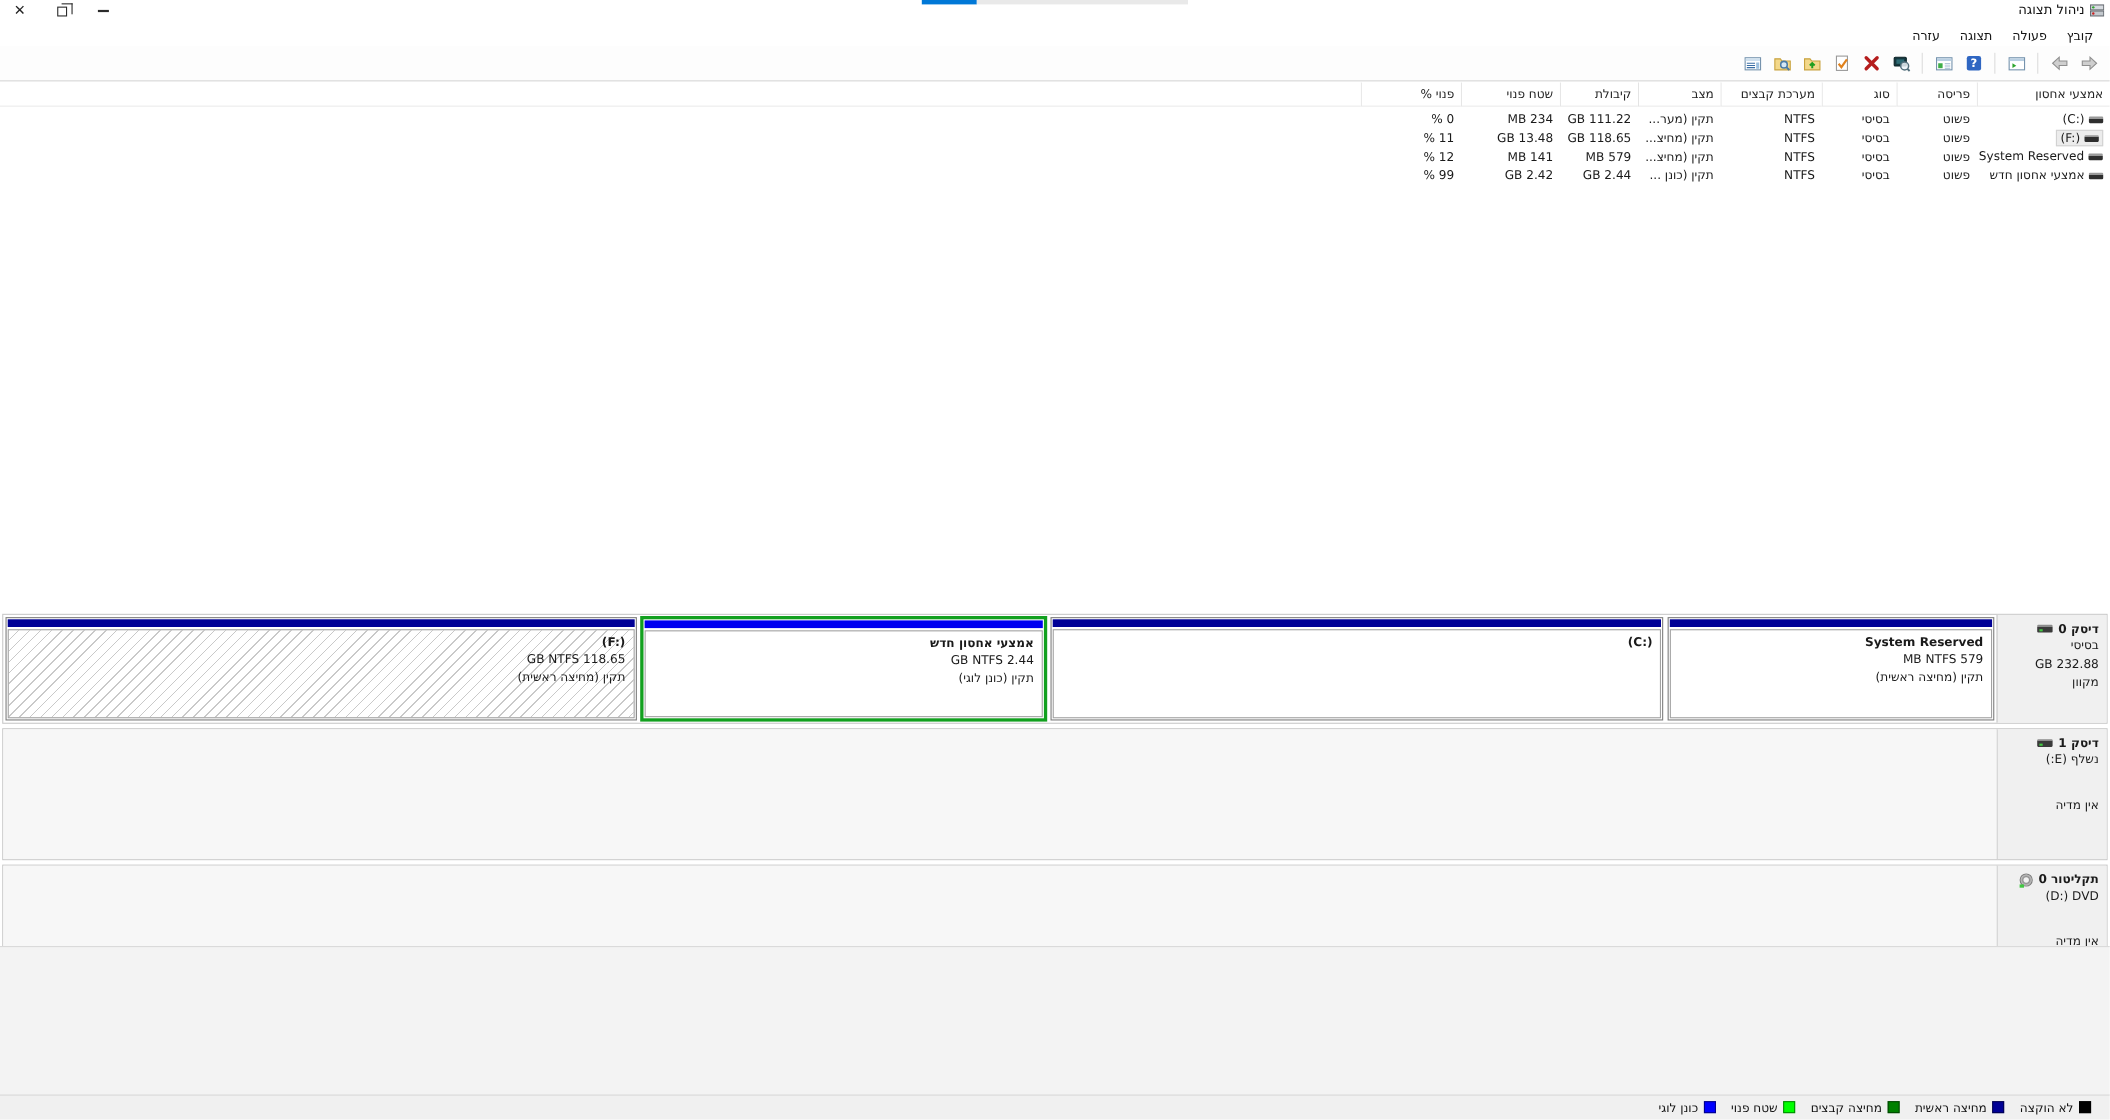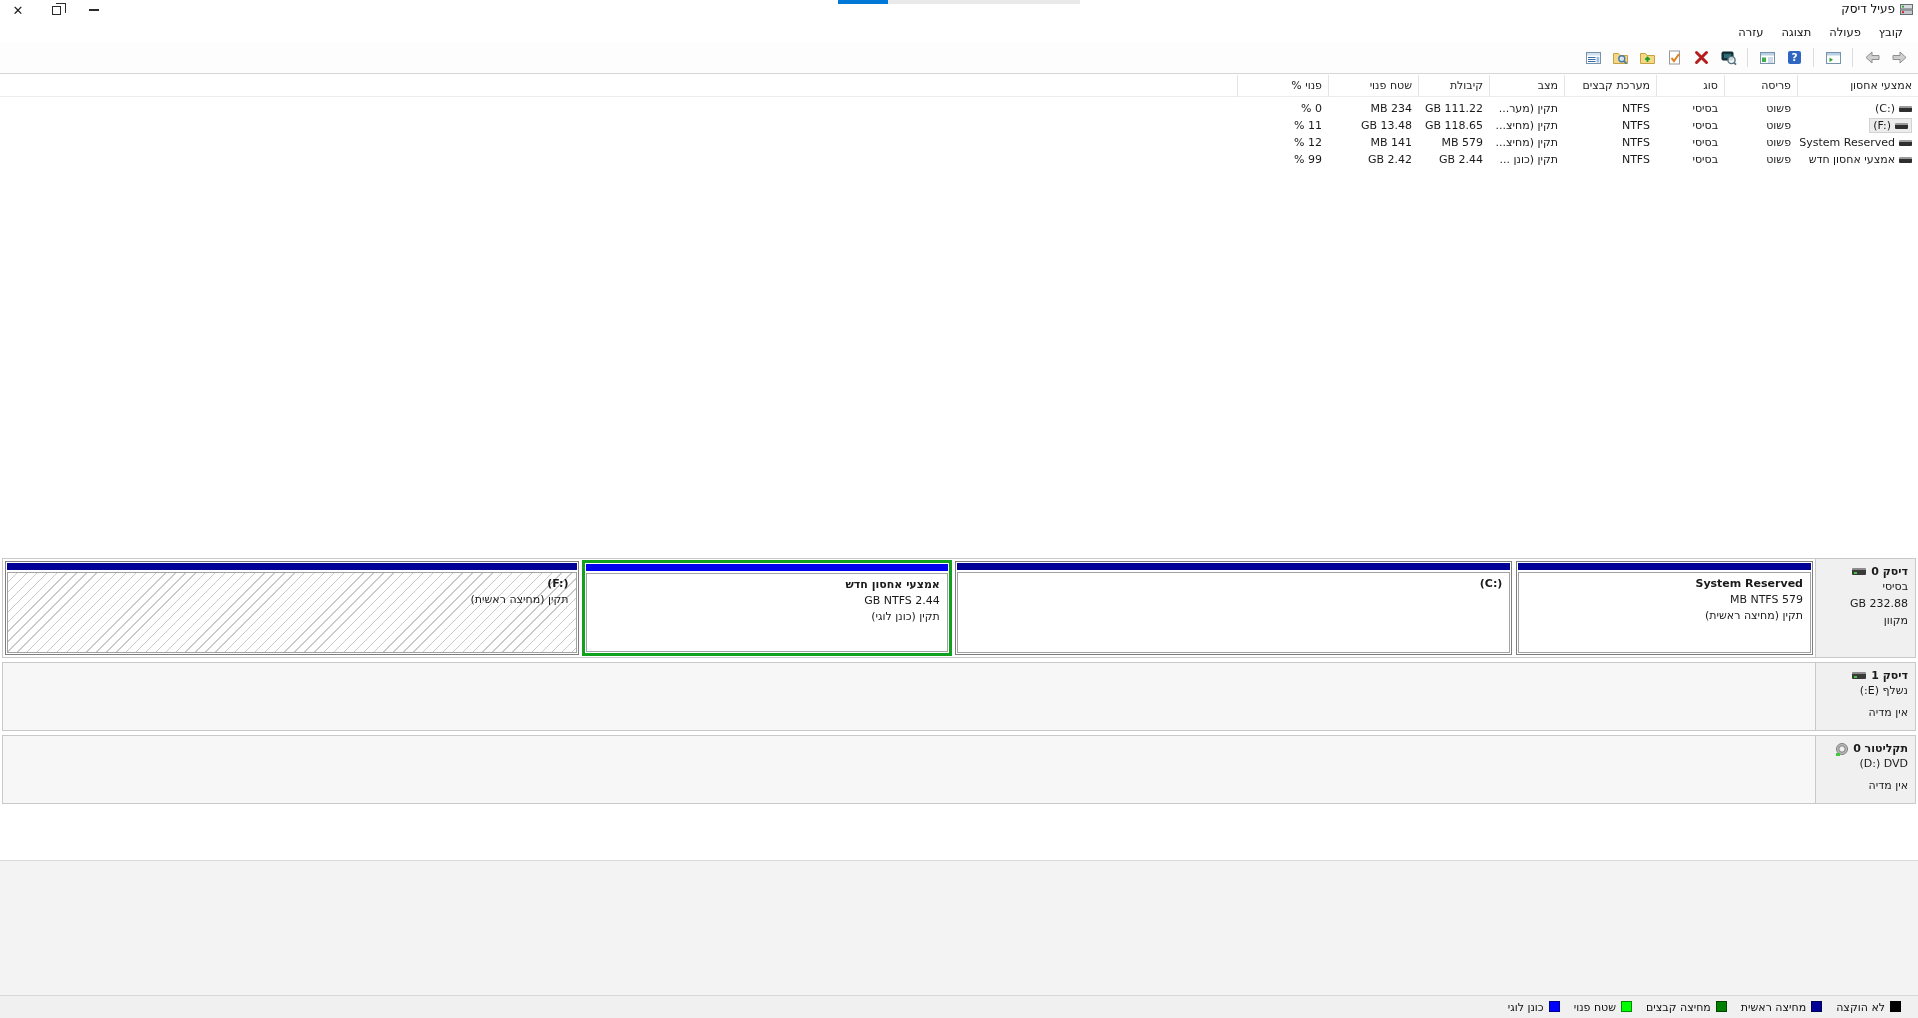--- a/index.html
+++ b/index.html
@@ -35,30 +35,30 @@
   .lv-head .cell.filler { border-inline-end:none; }
   .lv-rows { padding-top:3px; }
   .lv-row .cell { height:17px; line-height:17px; padding:0 6px; overflow:hidden; white-space:nowrap; }
   .vol-cell { display:flex; align-items:center; gap:4px; }
   .vol-ico { flex:0 0 auto; width:13px; height:6px; border-radius:1px; background:linear-gradient(#9a9a9a 0 2px, #2e2e2e 2px); }
   .vol-hl { display:inline-flex; align-items:center; gap:4px; background:#ececec; border:1px solid #d2d2d2; padding:0 3px; height:15px; }
   
   .graphical { position:absolute; top:554px; left:0; right:0; bottom:23px; background:#fff; }
   .disk-row { position:relative; margin:0 2px 4px 2px; border:1px solid #c9c9c9; display:flex; direction:rtl; background:#fff; }
   .row-disk0 { height:100px; margin-top:4px; }
-  .row-sm { height:69px; }
+  .row-sm { height:120px; }
   .dpanel { flex:0 0 100px; background:#f0f0f0; border-inline-end:1px solid #c9c9c9; padding:6px 7px 0 4px; }
   .dtitle { display:flex; align-items:center; justify-content:flex-start; gap:5px; direction:rtl; }
   .dtitle .lbl { font-weight:bold; font-size:11px; }
   .hdd-ico { width:14px; height:7px; background:linear-gradient(#8c8c8c 0 2px, #3a3a3a 2px); border-radius:1px; position:relative; flex:0 0 auto; }
   .hdd-ico::after { content:""; position:absolute; left:2px; bottom:1px; width:3px; height:2px; background:#43c743; }
   .cd-ico { width:12px; height:12px; border-radius:50%; background:radial-gradient(circle at 50% 50%, #f2f2f2 0 2px, #8f8f8f 3px, #c9c9c9 5px); border:1px solid #7d7d7d; position:relative; flex:0 0 auto; }
   .cd-ico::after { content:""; position:absolute; left:-1px; bottom:-2px; width:4px; height:3px; background:#43c743; }
   .dline { line-height:17px; font-size:11px; white-space:nowrap; }
-  .dmedia { margin-top:5px; }
+  .dmedia { margin-top:24px; }
   .dparts { flex:1 1 auto; display:flex; direction:rtl; }
   .part { margin:2px; border:1px solid #7e7e7e; background:#fff; display:flex; flex-direction:column; }
   .part.ext { border:3px solid #12a01f; margin:1px; }
   .pstripe { height:7px; margin:1px 1px 2px 1px; }
   .stripe-primary { background:#000096; }
   .stripe-logical { background:#0000f0; }
   .pbody { flex:1; border:1px solid #a2a2a2; margin:0 1px 1px 1px; padding:3px 7px 0 4px; text-align:right; overflow:hidden; }
   .pbody.hatch { background:repeating-linear-gradient(135deg, #ffffff 0 6px, #c9c9c9 6px 7px); }
   .pname { font-weight:bold; font-size:11px; line-height:16px; white-space:nowrap; }
   .pline { font-size:11px; line-height:16px; white-space:nowrap; }
@@ -86,21 +86,21 @@
     </div>
   <div class="title-wrap">
     <span>
       <svg width="13" height="13" viewBox="0 0 13 13">
         <rect x="0.5" y="1.5" width="12" height="4.5" fill="#d7dbe0" stroke="#686d73"></rect>
         <rect x="0.5" y="7" width="12" height="4.5" fill="#c3c8cd" stroke="#686d73"></rect>
         <circle cx="3" cy="9.2" r="1.1" fill="#cc2222"></circle>
         <circle cx="3" cy="3.7" r="1.1" fill="#2da52d"></circle>
       </svg>
     </span>
-    <span class="title-text">פעיל דיסק</span>
+    <span class="title-text">ניהול תצוגה</span>
   </div>
 </div>
 
 <div class="menubar">
   <span class="menu-item">קובץ</span>
   <span class="menu-item">פעולה</span>
   <span class="menu-item">תצוגה</span>
   <span class="menu-item">עזרה</span>
 </div>
 
@@ -292,20 +292,21 @@
         <div class="pbody">
           <div class="pname">אמצעי אחסון חדש</div>
           <div class="pline">2.44 GB NTFS</div>
           <div class="pline">תקין (כונן לוגי)</div>
         </div>
       </div>
       <div class="part" style="flex:320 1 0;">
         <div class="pstripe stripe-primary"></div>
         <div class="pbody hatch">
           <div class="pname"><bdi dir="ltr">(F:)</bdi></div>
+          <div class="pline">118.65 GB NTFS</div>
           <div class="pline">תקין (מחיצה ראשית)</div>
         </div>
       </div>
     </div>
   </div>
 
   <div class="disk-row row-sm">
     <div class="dpanel">
       <div class="dtitle">
         <span class="lbl">דיסק 1</span>

